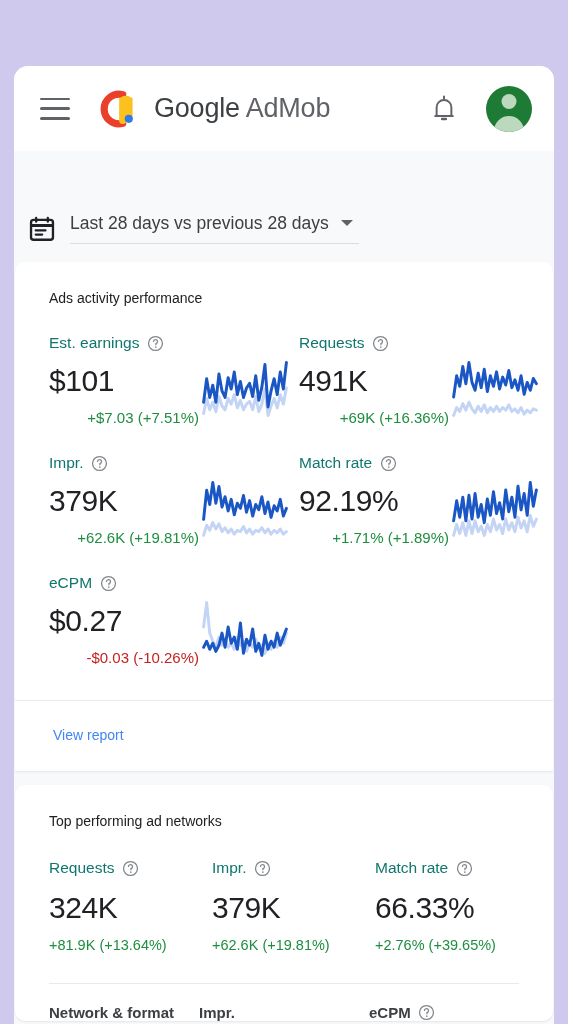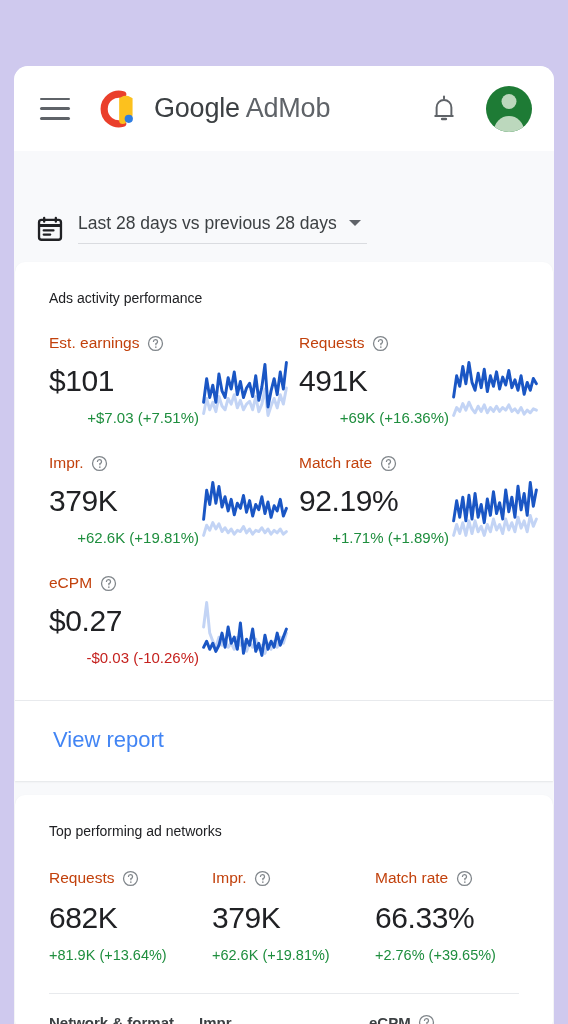--- a/index.html
+++ b/index.html
@@ -83,21 +83,21 @@
   }
   .page-title {
     font-size: 28px;
     color: #202124;
     font-weight: 400;
     padding: 0 40px;
     letter-spacing: 0.1px;
   }
   .daterow {
     display: flex; align-items: center;
-    padding: 34px 0 0 22px;
+    padding: 34px 0 0 14px;
     gap: 14px;
   }
   .cal-icon { width: 28px; height: 28px; flex: 0 0 auto; }
   .date-picker {
     display: flex; align-items: center; gap: 12px;
     border-bottom: 1px solid #dadce0;
     padding: 0 6px 9px 0;
     cursor: pointer;
   }
   .date-label { font-size: 17.5px; color: #3c4043; white-space: nowrap; }
@@ -129,40 +129,40 @@
   .metric {
     width: 250px;
     padding-top: 26px;
     display: flex;
     flex-direction: column;
   }
   .metric-head {
     display: flex; align-items: center; gap: 8px;
     height: 22px;
   }
-  .metric-label { font-size: 15.5px; color: #c2410c; white-space: nowrap; }
+  .metric-label { font-size: 15.5px; color: #0f766e; white-space: nowrap; }
   .help-icon { width: 17px; height: 17px; flex: 0 0 auto; cursor: pointer; }
 
   .metric-body { display: flex; align-items: flex-start; }
   .metric-vals { width: 150px; }
   .metric-value {
     font-size: 30px; color: #202124; font-weight: 400;
     margin-top: 10px; letter-spacing: -0.4px; white-space: nowrap;
   }
   .metric-delta {
     font-size: 15px; margin-top: 11px; white-space: nowrap; text-align: right;
   }
   .up { color: #1e8e3e; }
   .down { color: #c5221f; }
   .spark { width: 92px; height: 62px; margin-top: 4px; flex: 0 0 auto; }
 
   .card-divider { height: 1px; background: #e8eaed; margin-top: 34px; }
   .view-report {
     display: block;
-    font-size: 22px;
+    font-size: 14px;
     color: #4285f4;
     font-weight: 500;
     padding: 26px 4px 28px 38px;
     text-decoration: none;
     cursor: pointer;
   }
 
   .card.second { margin-top: 14px; }
   .net-metrics {
     display: flex;
@@ -367,21 +367,21 @@
 
       <div class="net-metric">
         <div class="metric-head">
           <span class="metric-label">Requests</span>
           <svg class="help-icon" viewBox="0 0 20 20">
             <circle cx="10" cy="10" r="8.2" fill="none" stroke="#80868b" stroke-width="1.5"></circle>
             <path d="M7.6 7.6a2.4 2.4 0 1 1 2.9 2.5v1.4" fill="none" stroke="#80868b" stroke-width="1.5" stroke-linecap="round"></path>
             <circle cx="10.4" cy="14.3" r="0.95" fill="#80868b"></circle>
           </svg>
         </div>
-        <div class="net-value">682K</div>
+        <div class="net-value">324K</div>
         <div class="net-delta up">+81.9K (+13.64%)</div>
       </div>
 
       <div class="net-metric">
         <div class="metric-head">
           <span class="metric-label">Impr.</span>
           <svg class="help-icon" viewBox="0 0 20 20">
             <circle cx="10" cy="10" r="8.2" fill="none" stroke="#80868b" stroke-width="1.5"></circle>
             <path d="M7.6 7.6a2.4 2.4 0 1 1 2.9 2.5v1.4" fill="none" stroke="#80868b" stroke-width="1.5" stroke-linecap="round"></path>
             <circle cx="10.4" cy="14.3" r="0.95" fill="#80868b"></circle>

